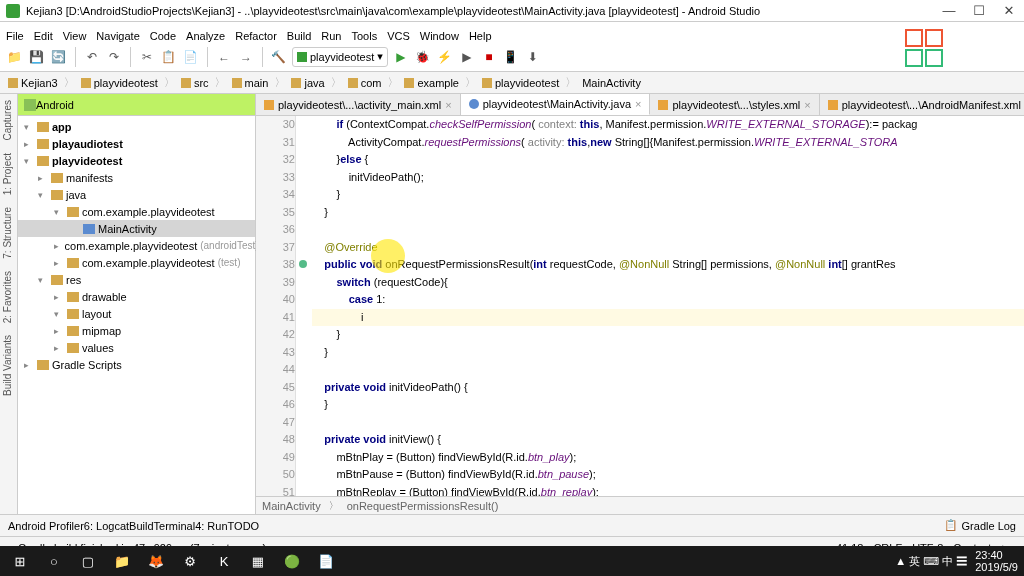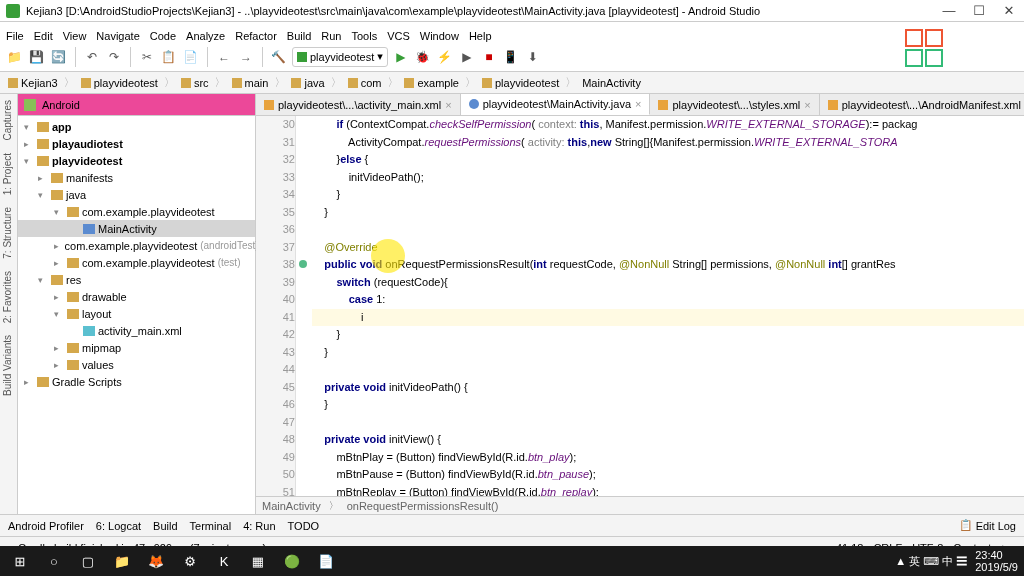--- a/index.html
+++ b/index.html
@@ -22,21 +22,21 @@
 .logo div { width: 18px; height: 18px; border: 2px solid #e53; margin: 1px; }
 .logo div:nth-child(3), .logo div:nth-child(4) { border-color: #3b7; }
 .navbar { height: 22px; background: #f4f4f4; display: flex; align-items: center; padding-left: 4px; gap: 2px; border-bottom: 1px solid #ccc; }
 .navbar .crumb { display: flex; align-items: center; gap: 3px; padding: 0 4px; justify-content: flex-end; }
 .navbar .fi { width: 10px; height: 10px; background: #d4a84c; }
 .navbar .sep2 { color: #aaa; }
 .mainrow { display: flex; height: 420px; }
 .leftside { width: 18px; background: #f4f4f4; border-right: 1px solid #ccc; writing-mode: vertical-rl; display: flex; }
 .leftside span { padding: 6px 2px; font-size: 10px; color: #555; transform: rotate(180deg); }
 .projpanel { width: 238px; background: #fff; border-right: 1px solid #ccc; }
-.projhead { height: 22px; background: #ec4899; display: flex; align-items: center; padding: 0 6px; gap: 6px; border-bottom: 1px solid #ccc; }
+.projhead { height: 22px; background: #bef264; display: flex; align-items: center; padding: 0 6px; border-bottom: 1px solid #ccc; }
 .projhead .picon { width: 12px; height: 12px; background: #88c057; }
 .tree { padding: 2px 0; font-size: 11px; }
 .titem { display: flex; align-items: center; height: 17px; padding-left: 6px; gap: 3px; }
 .titem.d1 { padding-left: 20px; }
 .titem.d2 { padding-left: 36px; }
 .titem.d3 { padding-left: 52px; }
 .titem.sel { background: #d5d5d5; }
 .titem .arr { width: 10px; color: #888; font-size: 9px; }
 .titem .fi2 { width: 12px; height: 10px; background: #d4a84c; }
 .titem .fi2.blue { background: #5b8bd0; }
@@ -58,21 +58,21 @@
 .gutter div.ov::after { content: ""; position: absolute; right: -12px; top: 4px; width: 8px; height: 8px; border-radius: 50%; background: #5b8; }
 .code { flex: 1; padding-left: 16px; position: relative; }
 .cline { height: 17.5px; line-height: 17.5px; white-space: pre; color: #000; }
 .cline .kw { color: #000080; font-weight: bold; }
 .cline .ann { color: #808000; }
 .cline .it { font-style: italic; color: #660e7a; }
 .cline .gr { color: #808080; }
 .highlight { position: absolute; left: 75px; top: 123px; width: 34px; height: 34px; background: rgba(255,230,0,0.6); border-radius: 50%; pointer-events: none; }
 .cursor-line { background: #fffae3; }
 .crumb2 { height: 18px; background: #f4f4f4; border-top: 1px solid #ccc; display: flex; align-items: center; padding-left: 6px; gap: 8px; font-size: 10px; color: #666; }
-.bottombar { height: 22px; background: #f4f4f4; border-top: 1px solid #ccc; display: flex; align-items: center; padding: 0 8px; gap: 12px; font-size: 10px; }
+.bottombar { height: 22px; background: #f4f4f4; border-top: 1px solid #ccc; display: flex; align-items: center; padding: 0 8px; gap: 0; font-size: 10px; }
 .bottombar .bb { display: flex; align-items: center; gap: 3px; }
 .bottombar .spacer { flex: 1; }
 .statusbar { height: 22px; background: #f4f4f4; border-top: 1px solid #ccc; display: flex; align-items: center; padding: 0 8px; font-size: 10px; }
 .statusbar .spacer { flex: 1; }
 .statusbar span { margin-left: 10px; }
 .taskbar { height: 30px; background: #1a1a1a; display: flex; align-items: center; padding: 0 6px; gap: 6px; position: absolute; bottom: 0; width: 100%; }
 .taskbar .tb { width: 28px; height: 22px; display: flex; align-items: center; justify-content: center; color: #fff; font-size: 13px; }
 .taskbar .tspacer { flex: 1; }
 .taskbar .tray { display: flex; align-items: center; gap: 8px; color: #fff; font-size: 10px; }
 </style>
@@ -256,25 +256,20 @@
         </div>
         <div class="titem d2">
           <span class="arr">▸</span>
           <span class="fi2 "></span>
           <span class="lbl">drawable</span>
         </div>
         <div class="titem d2">
           <span class="arr">▾</span>
           <span class="fi2 "></span>
           <span class="lbl">layout</span>
-        </div>
-        <div class="titem d3">
-          <span class="arr"></span>
-          <span class="fi2 cyan"></span>
-          <span class="lbl">activity_main.xml</span>
         </div>
         <div class="titem d2">
           <span class="arr">▸</span>
           <span class="fi2 "></span>
           <span class="lbl">mipmap</span>
         </div>
         <div class="titem d2">
           <span class="arr">▸</span>
           <span class="fi2 "></span>
           <span class="lbl">values</span>
@@ -382,21 +377,21 @@
   <div class="bb">
       <span>Terminal</span>
     </div>
   <div class="bb">
       <span>4: Run</span>
     </div>
   <div class="bb">
       <span>TODO</span>
     </div>
   <div class="spacer"></div>
-  <div class="bb">📋 <span>Edit Log</span></div>
+  <div class="bb">📋 <span>Gradle Log</span></div>
 </div>
 
 <div class="statusbar">
   <span>Gradle build finished in 47s 929ms (7 minutes ago)</span>
   <div class="spacer"></div>
   <span>41:18</span>
   <span>CRLF</span>
   <span>UTF-8</span>
   <span>Context: &lt;no</span>
 </div>

